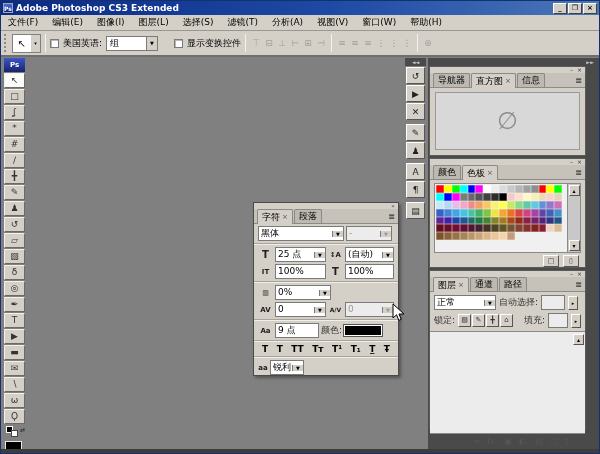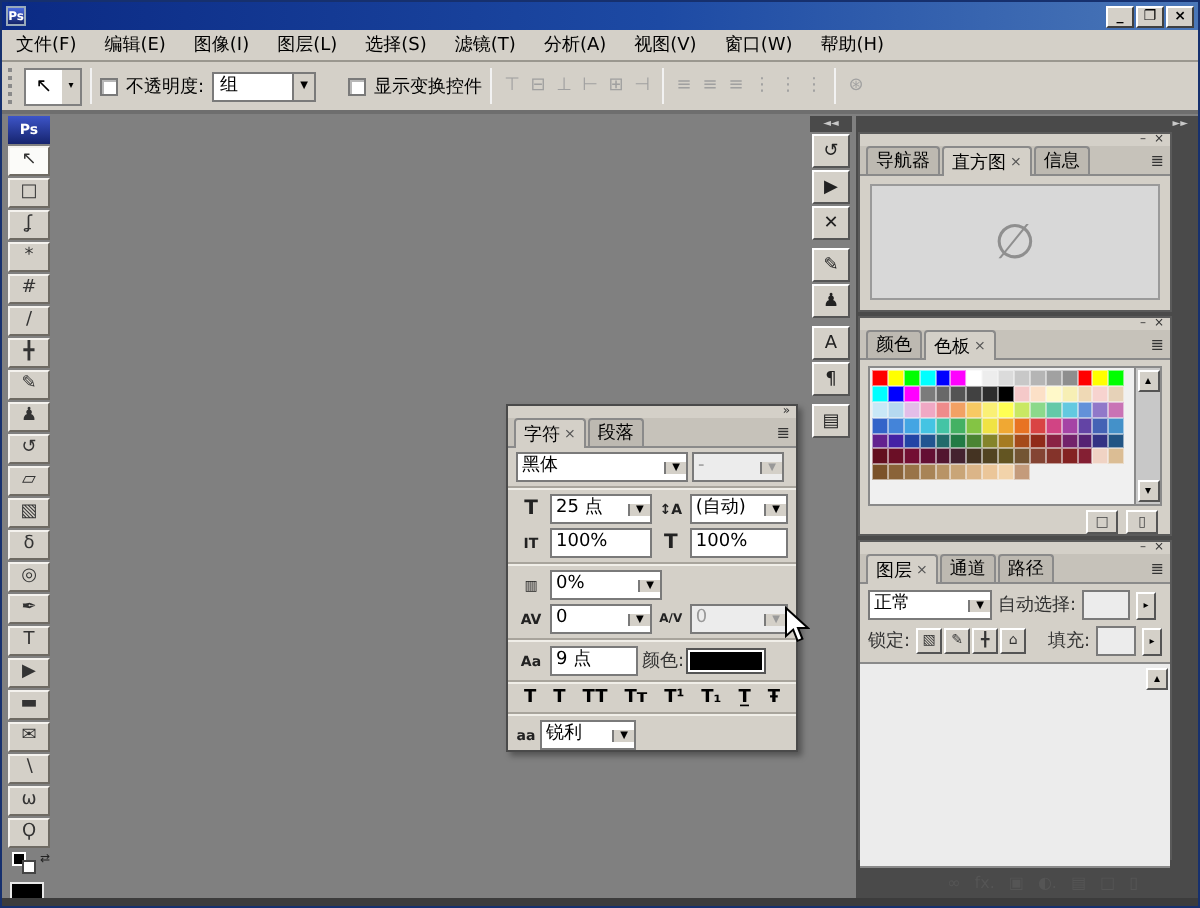--- a/index.html
+++ b/index.html
@@ -95,20 +95,21 @@
 .bottombar{position:absolute;left:0;top:448px;width:100%;height:6px;background:#3c3c3c}
 #cursor{position:absolute;left:391px;top:302px;z-index:50}
 </style>
 </head>
 <body>
 
 <div id="app">
 
   <div class="titlebar">
     <span class="pslogo">Ps</span>
+    <span>Adobe Photoshop CS3 Extended</span>
     <span class="winbtns">
       <span class="winbtn">_</span>
       <span class="winbtn">❐</span>
       <span class="winbtn">×</span>
     </span>
   </div>
 
   <div class="menubar">
 
       <div class="menu-item">
@@ -153,21 +154,21 @@
     </div>
 
   <div class="optionsbar">
     <span class="grip"></span>
     <span class="toolpreset">
       <span class="ti">↖</span>
       <span class="ta">▾</span>
     </span>
     <span class="vsep"></span>
     <span class="cb"></span>
-    <span>不透明度:</span>
+    <span>美国英语:</span>
     <span class="osel">
       <span class="val">组</span>
       <span class="dd">▼</span>
     </span>
     <span style="width:8px"></span>
     <span class="cb"></span>
     <span>显示变换控件</span>
     <span class="vsep"></span>
     <span class="icoset">
 
@@ -333,21 +334,21 @@
         <span>TT</span>
         <span>Tт</span>
         <span>T¹</span>
         <span>T₁</span>
         <span>T̲</span>
         <span>Ŧ</span>
       </div>
     <div class="cp-div"></div>
     <div class="cp-row">
       <span class="cp-ico" style="width:10px">aa</span>
-      <span class="field" style="width:48px">
+      <span class="field" style="width:34px">
         <span class="val">锐利</span>
         <span class="dd">▼</span>
       </span>
     </div>
   </div>
 
   <div id="iconstrip">
     <div class="strip-head">◄◄</div>
     <div>
 

